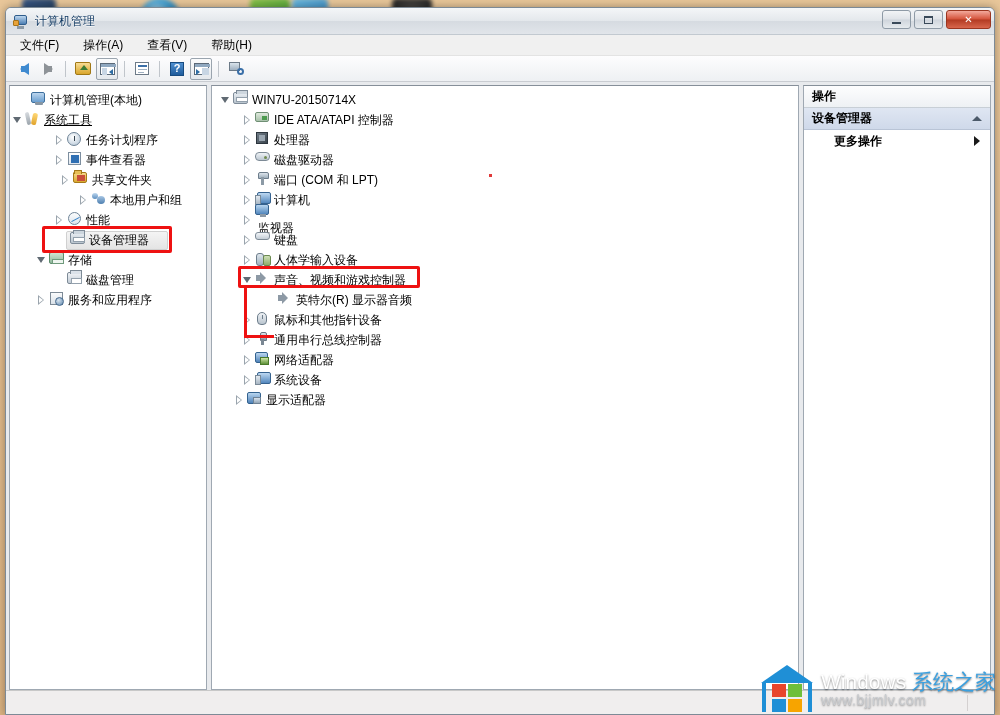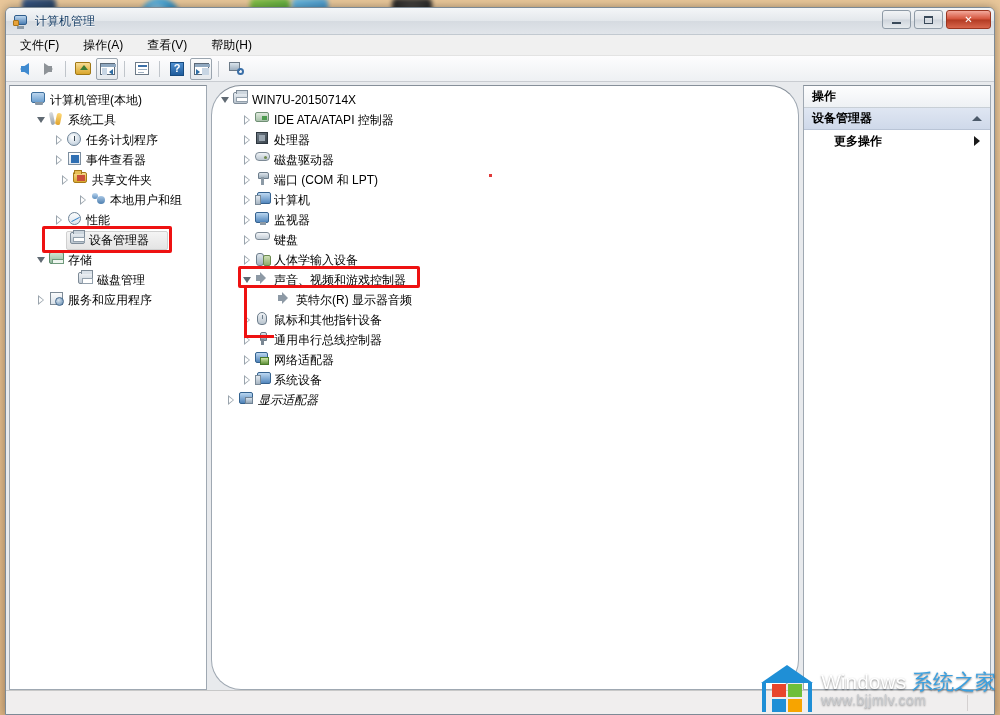--- a/index.html
+++ b/index.html
@@ -82,21 +82,21 @@
   .arrow-r::after { content:''; position:absolute; right:1px; top:-3px; width:8px; height:6px; background:#8e9398; }
 
   
   .panes { flex: 1 1 auto; display: flex; background: #e8eaed; padding: 3px 3px 0 3px; min-height: 0; }
   .pane {
     background: #fff; border: 1px solid #9fa8b2; border-top-color: #868f99;
     overflow: hidden; position: relative;
   }
   .pane-left  { width: 198px; flex: 0 0 198px; }
   .gap { width: 4px; flex: 0 0 4px; }
-  .pane-mid   { flex: 1 1 auto; min-width: 0; border-radius: 30px; }
+  .pane-mid   { flex: 1 1 auto; min-width: 0; }
   .pane-right { width: 188px; flex: 0 0 188px; font-weight: bold; }
 
   
   .statusbar {
     height: 24px; flex: 0 0 24px; background: #f0eeee;
     border-top: 1px solid #c8c8c8; display: flex; align-items: center;
     padding-left: 6px; font-size: 11px; color: #333;
   }
   .statusbar .sb-sep { margin-left: auto; width: 1px; height: 16px; background: #d4d0d0; margin-right: 26px; }
 
@@ -313,21 +313,21 @@
       <div class="tree" id="left-tree">
           <div class="row" style="padding-left: 6px;">
             <span class="tw"></span>
             <span class="lblbox" style="display: flex; align-items: center;">
               <span class="ico">
                 <span class="ic-pc" style="display: block; margin: 0px auto;"></span>
               </span>
               <span class="lbl">计算机管理(本地)</span>
             </span>
           </div>
-          <div class="row" style="padding-left: 24px;">
+          <div class="row" style=" text-decoration: underline;">
             <span class="tw">
               <span class="tri-open"></span>
             </span>
             <span class="lblbox" style="display: flex; align-items: center;">
               <span class="ico">
                 <span class="ic-tools" style="display: block; margin: 0px auto;"></span>
               </span>
               <span class="lbl">系统工具</span>
             </span>
           </div>
@@ -414,21 +414,21 @@
             <span class="tw">
               <span class="tri-open"></span>
             </span>
             <span class="lblbox" style="display: flex; align-items: center;">
               <span class="ico">
                 <span class="ic-storage" style="display: block; margin: 0px auto;"></span>
               </span>
               <span class="lbl">存储</span>
             </span>
           </div>
-          <div class="row" style="padding-left: 53px;">
+          <div class="row" style="padding-left: 42px;">
             <span class="tw"></span>
             <span class="lblbox" style="display: flex; align-items: center;">
               <span class="ico">
                 <span class="ic-disk" style="display: block; margin: 0px auto;"></span>
               </span>
               <span class="lbl">磁盘管理</span>
             </span>
           </div>
           <div class="row" style="padding-left: 24px;">
             <span class="tw">
@@ -534,21 +534,21 @@
               <span class="lbl">计算机</span>
             </span>
           </div>
           <div class="row" style="padding-left: 28px;">
             <span class="tw">
               <span class="tri-closed" style="position: relative;">
                 <i></i>
                 <b></b>
               </span>
             </span>
-            <span class="lblbox" style="display: flex; align-items: flex-start;">
+            <span class="lblbox" style="display: flex; align-items: flex-start; flex-direction: column;">
               <span class="ico">
                 <span class="ic-mon" style="display: block; margin: 0px auto;"></span>
               </span>
               <span class="lbl">监视器</span>
             </span>
           </div>
           <div class="row" style="padding-left: 28px;">
             <span class="tw">
               <span class="tri-closed" style="position: relative;">
                 <i></i>
@@ -645,21 +645,21 @@
                 <b></b>
               </span>
             </span>
             <span class="lblbox" style="display: flex; align-items: center;">
               <span class="ico">
                 <span class="ic-sysdev" style="display: block; margin: 0px auto;"></span>
               </span>
               <span class="lbl">系统设备</span>
             </span>
           </div>
-          <div class="row" style="padding-left: 12px; font-style: italic;">
+          <div class="row" style="padding-left: 20px;">
             <span class="tw">
               <span class="tri-closed" style="position: relative;">
                 <i></i>
                 <b></b>
               </span>
             </span>
             <span class="lblbox" style="display: flex; align-items: center;">
               <span class="ico">
                 <span class="ic-display" style="display: block; margin: 0px auto;"></span>
               </span>

